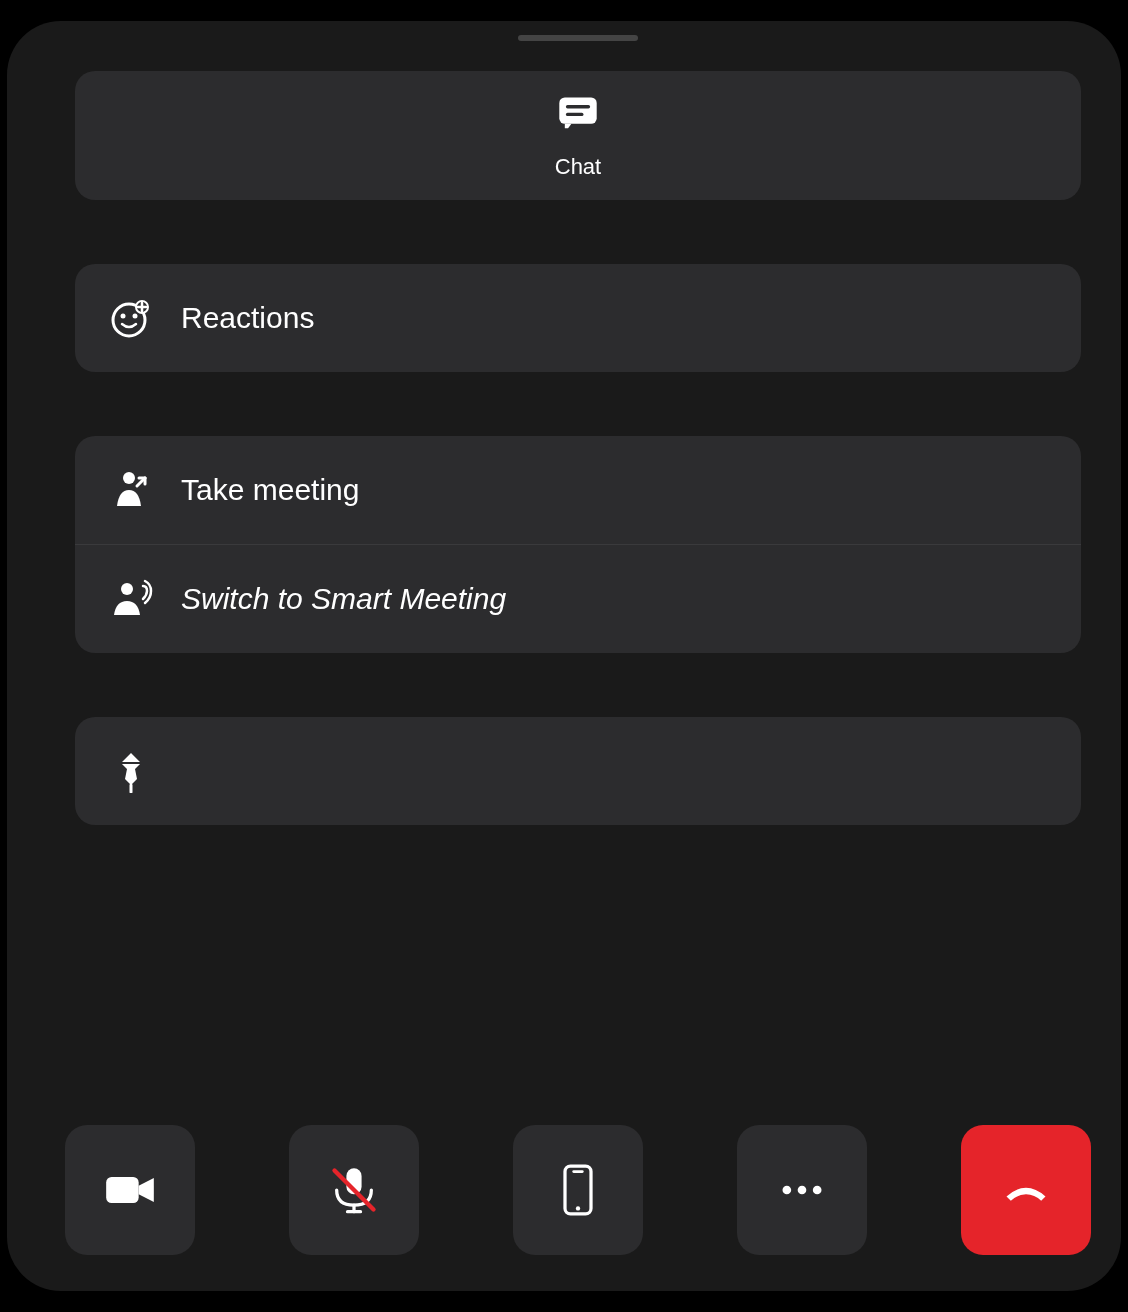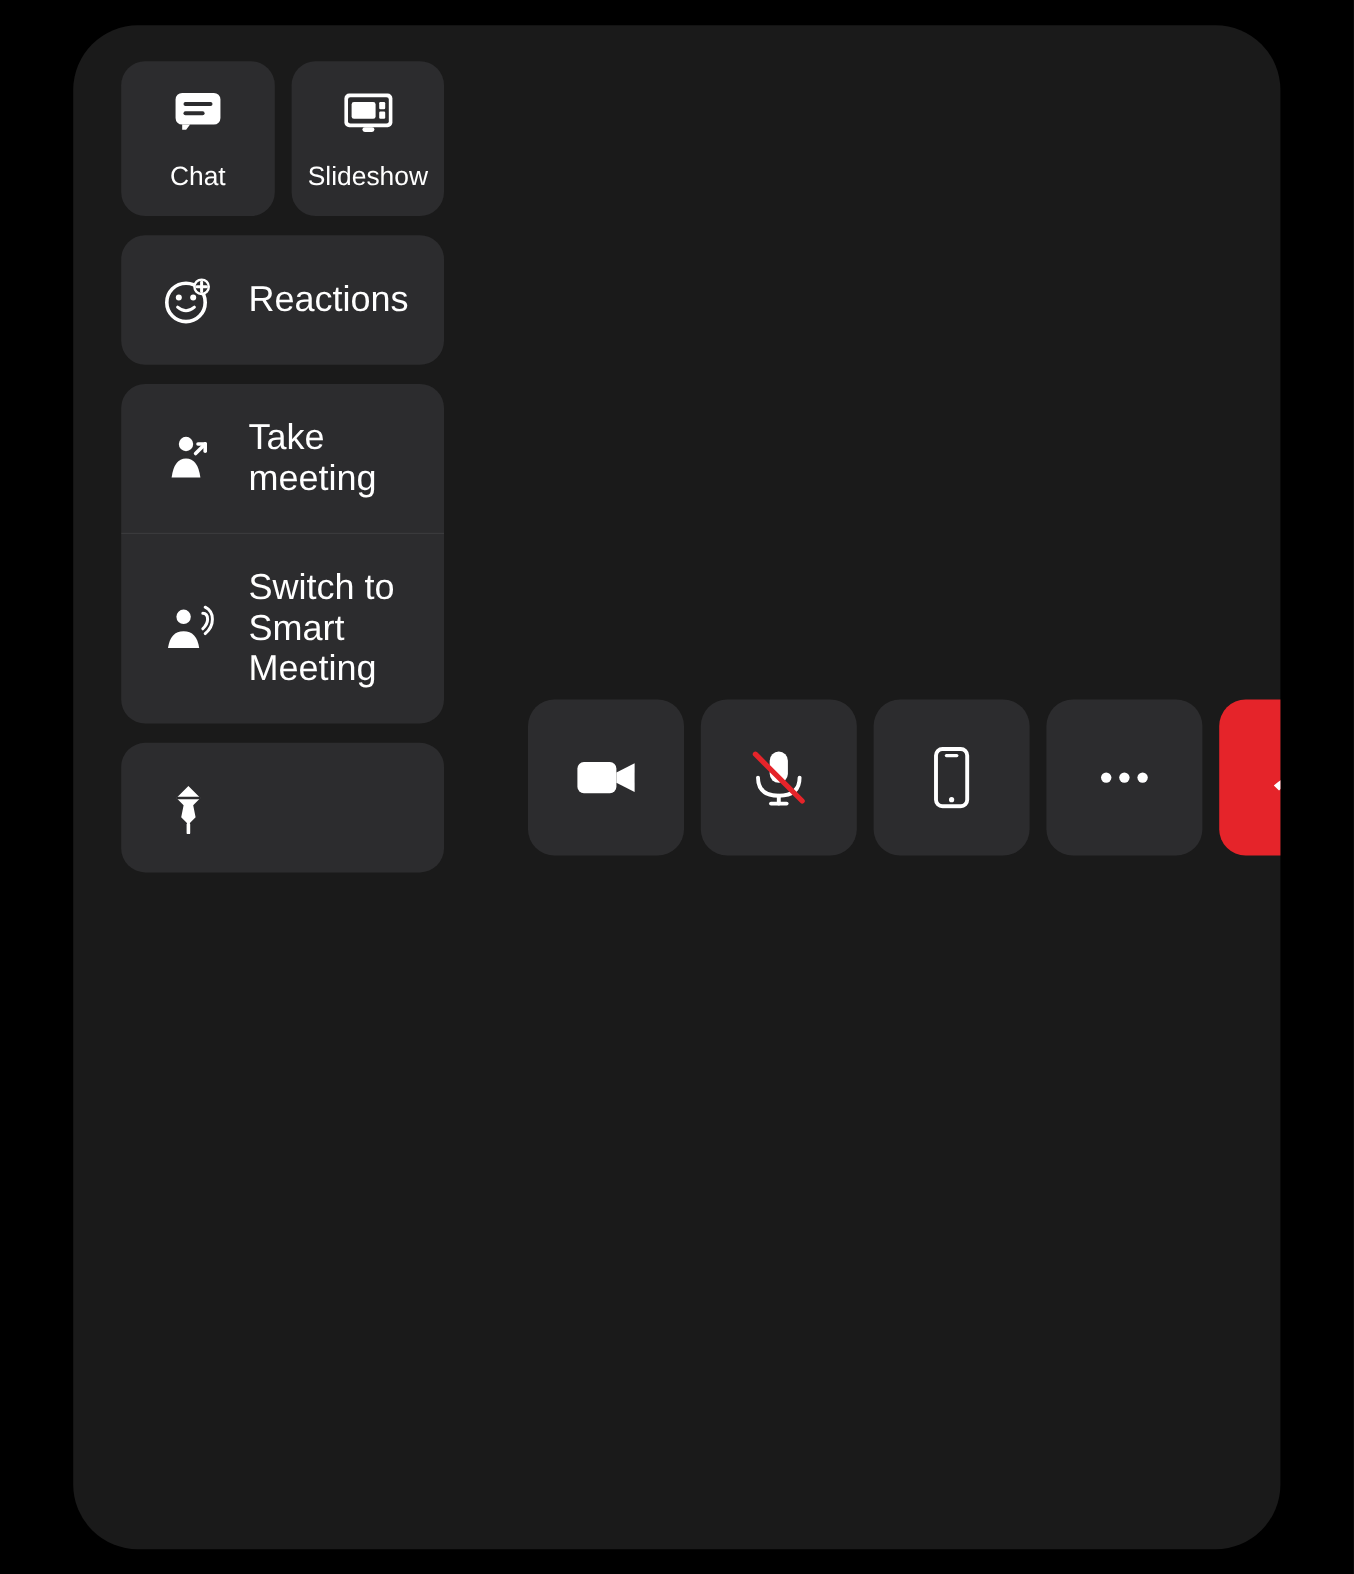--- a/index.html
+++ b/index.html
@@ -7,28 +7,29 @@
     body {
       background: #000;
       display: flex;
       justify-content: center;
       align-items: center;
       min-height: 100vh;
       font-family: -apple-system, BlinkMacSystemFont, 'SF Pro Display', 'Helvetica Neue', sans-serif;
     }
 
     .device {
-      width: 1006px;
+      width: 1114px;
       min-height: 1270px;
       background: #1a1a1a;
       border-radius: 54px;
       overflow: hidden;
       position: relative;
       display: flex;
-      flex-direction: row;
+      flex-direction: column;
+      padding-left: 28px;
     }
 
     .notch-bar {
       width: 120px;
       height: 6px;
       background: #444;
       border-radius: 3px;
       margin: 14px auto 0;
     }
 
@@ -70,32 +71,34 @@
       color: #fff;
       font-size: 22px;
       font-weight: 500;
     }
 
     
     .card {
       background: #2c2c2e;
       border-radius: 20px;
       overflow: hidden;
+      margin-top: 48px;
     }
 
     .menu-item {
       display: flex;
       align-items: center;
       padding: 28px 30px;
       gap: 24px;
       cursor: pointer;
     }
 
     .menu-item + .menu-item {
       border-top: 1px solid #3a3a3c;
+      font-style: italic;
     }
 
     .menu-item .icon-wrap {
       width: 52px;
       height: 52px;
       display: flex;
       align-items: center;
       justify-content: center;
       flex-shrink: 0;
     }
@@ -158,33 +161,20 @@
           <svg viewBox="0 0 40 40" fill="white" xmlns="http://www.w3.org/2000/svg" width="44" height="44">
             <rect x="3" y="4" width="34" height="24" rx="5" fill="white"></rect>
             <path d="M8 32 L8 28 H14 L11 32 Z" fill="white"></path>
             <rect x="9" y="11" width="22" height="3" rx="1.5" fill="#2c2c2e"></rect>
             <rect x="9" y="18" width="16" height="3" rx="1.5" fill="#2c2c2e"></rect>
           </svg>
         </div>
         <span class="btn-label">Chat</span>
       </div>
 
-      <div class="top-btn">
-        <div class="icon-wrap">
-          <svg viewBox="0 0 44 44" fill="white" xmlns="http://www.w3.org/2000/svg" width="44" height="44">
-            <rect x="2" y="5" width="40" height="28" rx="4" fill="white"></rect>
-            <rect x="5" y="8" width="34" height="22" rx="2" fill="#2c2c2e"></rect>
-            <rect x="8" y="12" width="20" height="14" rx="2" fill="white"></rect>
-            <rect x="31" y="12" width="5" height="6" rx="1" fill="white"></rect>
-            <rect x="31" y="20" width="5" height="6" rx="1" fill="white"></rect>
-            <rect x="17" y="33" width="10" height="4" rx="2" fill="white"></rect>
-          </svg>
-        </div>
-        <span class="btn-label">Slideshow</span>
-      </div>
 
 
     </div>
 
     <div class="card">
       <div class="menu-item">
         <div class="icon-wrap">
           <svg viewBox="0 0 44 44" fill="white" xmlns="http://www.w3.org/2000/svg">
             <circle cx="20" cy="24" r="16" fill="none" stroke="white" stroke-width="3"></circle>
             <circle cx="14" cy="20" r="2.5" fill="white"></circle>

